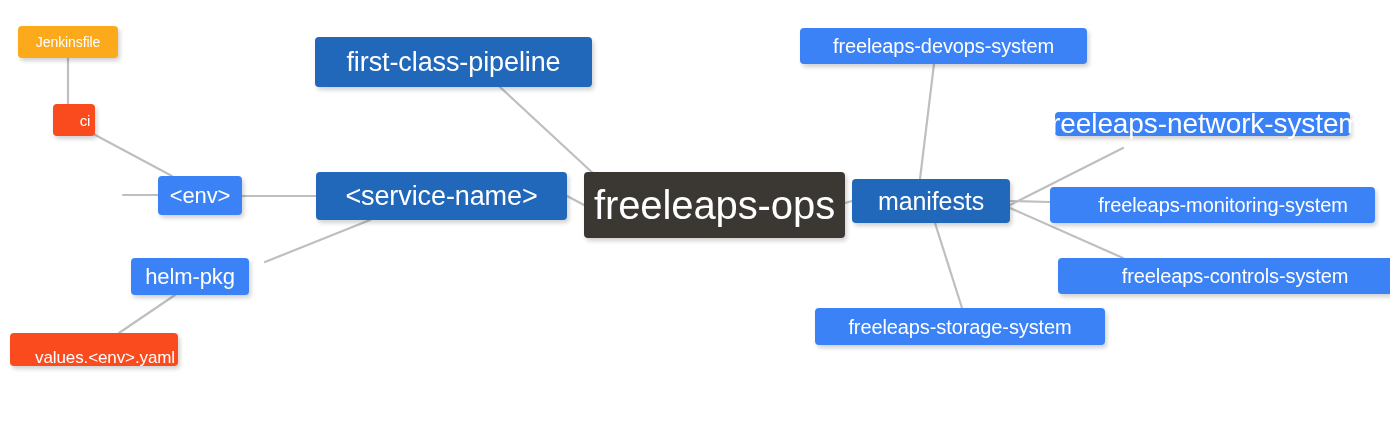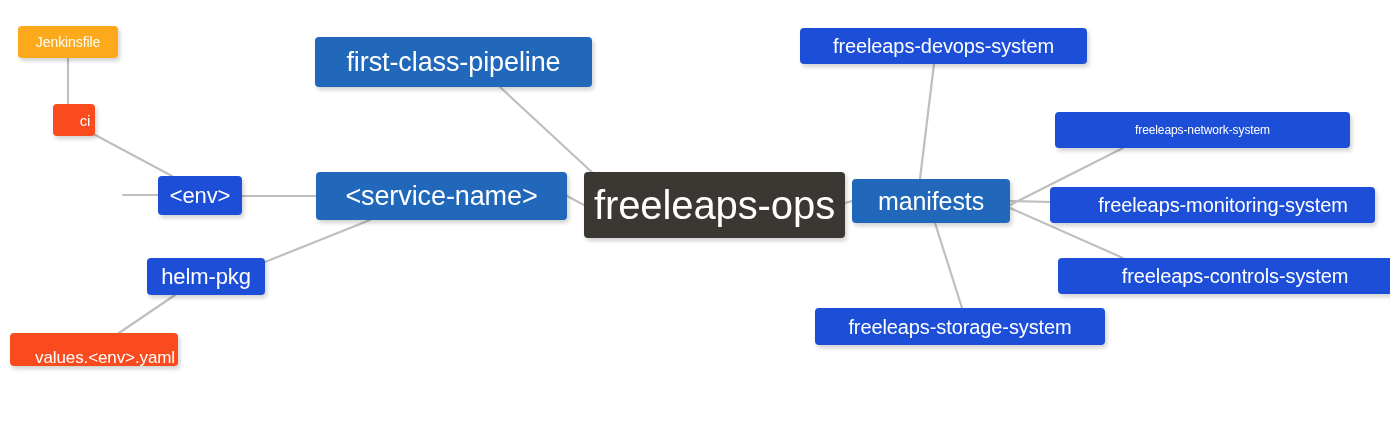--- a/index.html
+++ b/index.html
@@ -36,21 +36,21 @@
     border-radius: 4px;
     color: #ffffff;
     white-space: nowrap;
     line-height: 1;
     box-shadow: 2px 3px 4px rgba(0,0,0,0.18);
     padding: 0 10px;
     letter-spacing: -0.1px;
   }
   .n-root     { background: #3b3733; }
   .n-blue     { background: #2167ba; }
-  .n-green    { background: #1d4ed8; }
+  .n-green    { background: #3b82f6; }
   .n-orange   { background: #fcaa1b; }
   .n-red      { background: #fa4b1e; padding-left: 32px; }
 </style>
 </head>
 <body>
 
 <div id="canvas">
 
   <svg id="edges" viewBox="0 0 1390 421" xmlns="http://www.w3.org/2000/svg">
     <g stroke="#bfbfbf" stroke-width="2.2" fill="none" stroke-linecap="round">
@@ -91,21 +91,21 @@
 
   <div class="node n-red" style="left:53px; top:104px; width:31px; height:32px; font-size:15px;">
     <span>ci</span>
   </div>
 
 
   <div class="node n-green" style="left:158px; top:176px; width:84px; height:39px; font-size:22px;justify-content:center;">
     <span>&lt;env&gt;</span>
   </div>
 
-  <div class="node n-green" style="left:147px; top:258px; width:118px; height:37px; font-size:22px;">
+  <div class="node n-green" style="left:131px; top:258px; width:118px; height:37px; font-size:22px;">
     <span>helm-pkg</span>
   </div>
 
   <div class="node n-red" style="left:10px; top:333px; width:168px; height:33px; font-size:17px;align-items:flex-end;">
     <span>values.&lt;env&gt;.yaml</span>
   </div>
 
   <div class="node n-blue" style="left:315px; top:37px; width:277px; height:50px; font-size:27px;">
     <span>first-class-pipeline</span>
   </div>
@@ -119,21 +119,21 @@
   </div>
 
   <div class="node n-blue" style="left:852px; top:179px; width:158px; height:44px; font-size:25px;">
     <span>manifests</span>
   </div>
 
   <div class="node n-green" style="left:800px; top:28px; width:287px; height:36px; font-size:20px;">
     <span>freeleaps-devops-system</span>
   </div>
 
-  <div class="node n-green" style="left:1055px; top:112px; width:295px; height:36px; font-size:12px;">
+  <div class="node n-green" style="left:1055px; top:112px; width:295px; height:24px; font-size:28px;">
     <span>freeleaps-network-system</span>
   </div>
 
   <div class="node n-green" style="left:1050px; top:187px; width:325px; height:36px; font-size:20px;padding-left:31px;">
     <span>freeleaps-monitoring-system</span>
   </div>
 
   <div class="node n-green" style="left:1058px; top:258px; width:354px; height:36px; font-size:20px;">
     <span>freeleaps-controls-system</span>
   </div>

